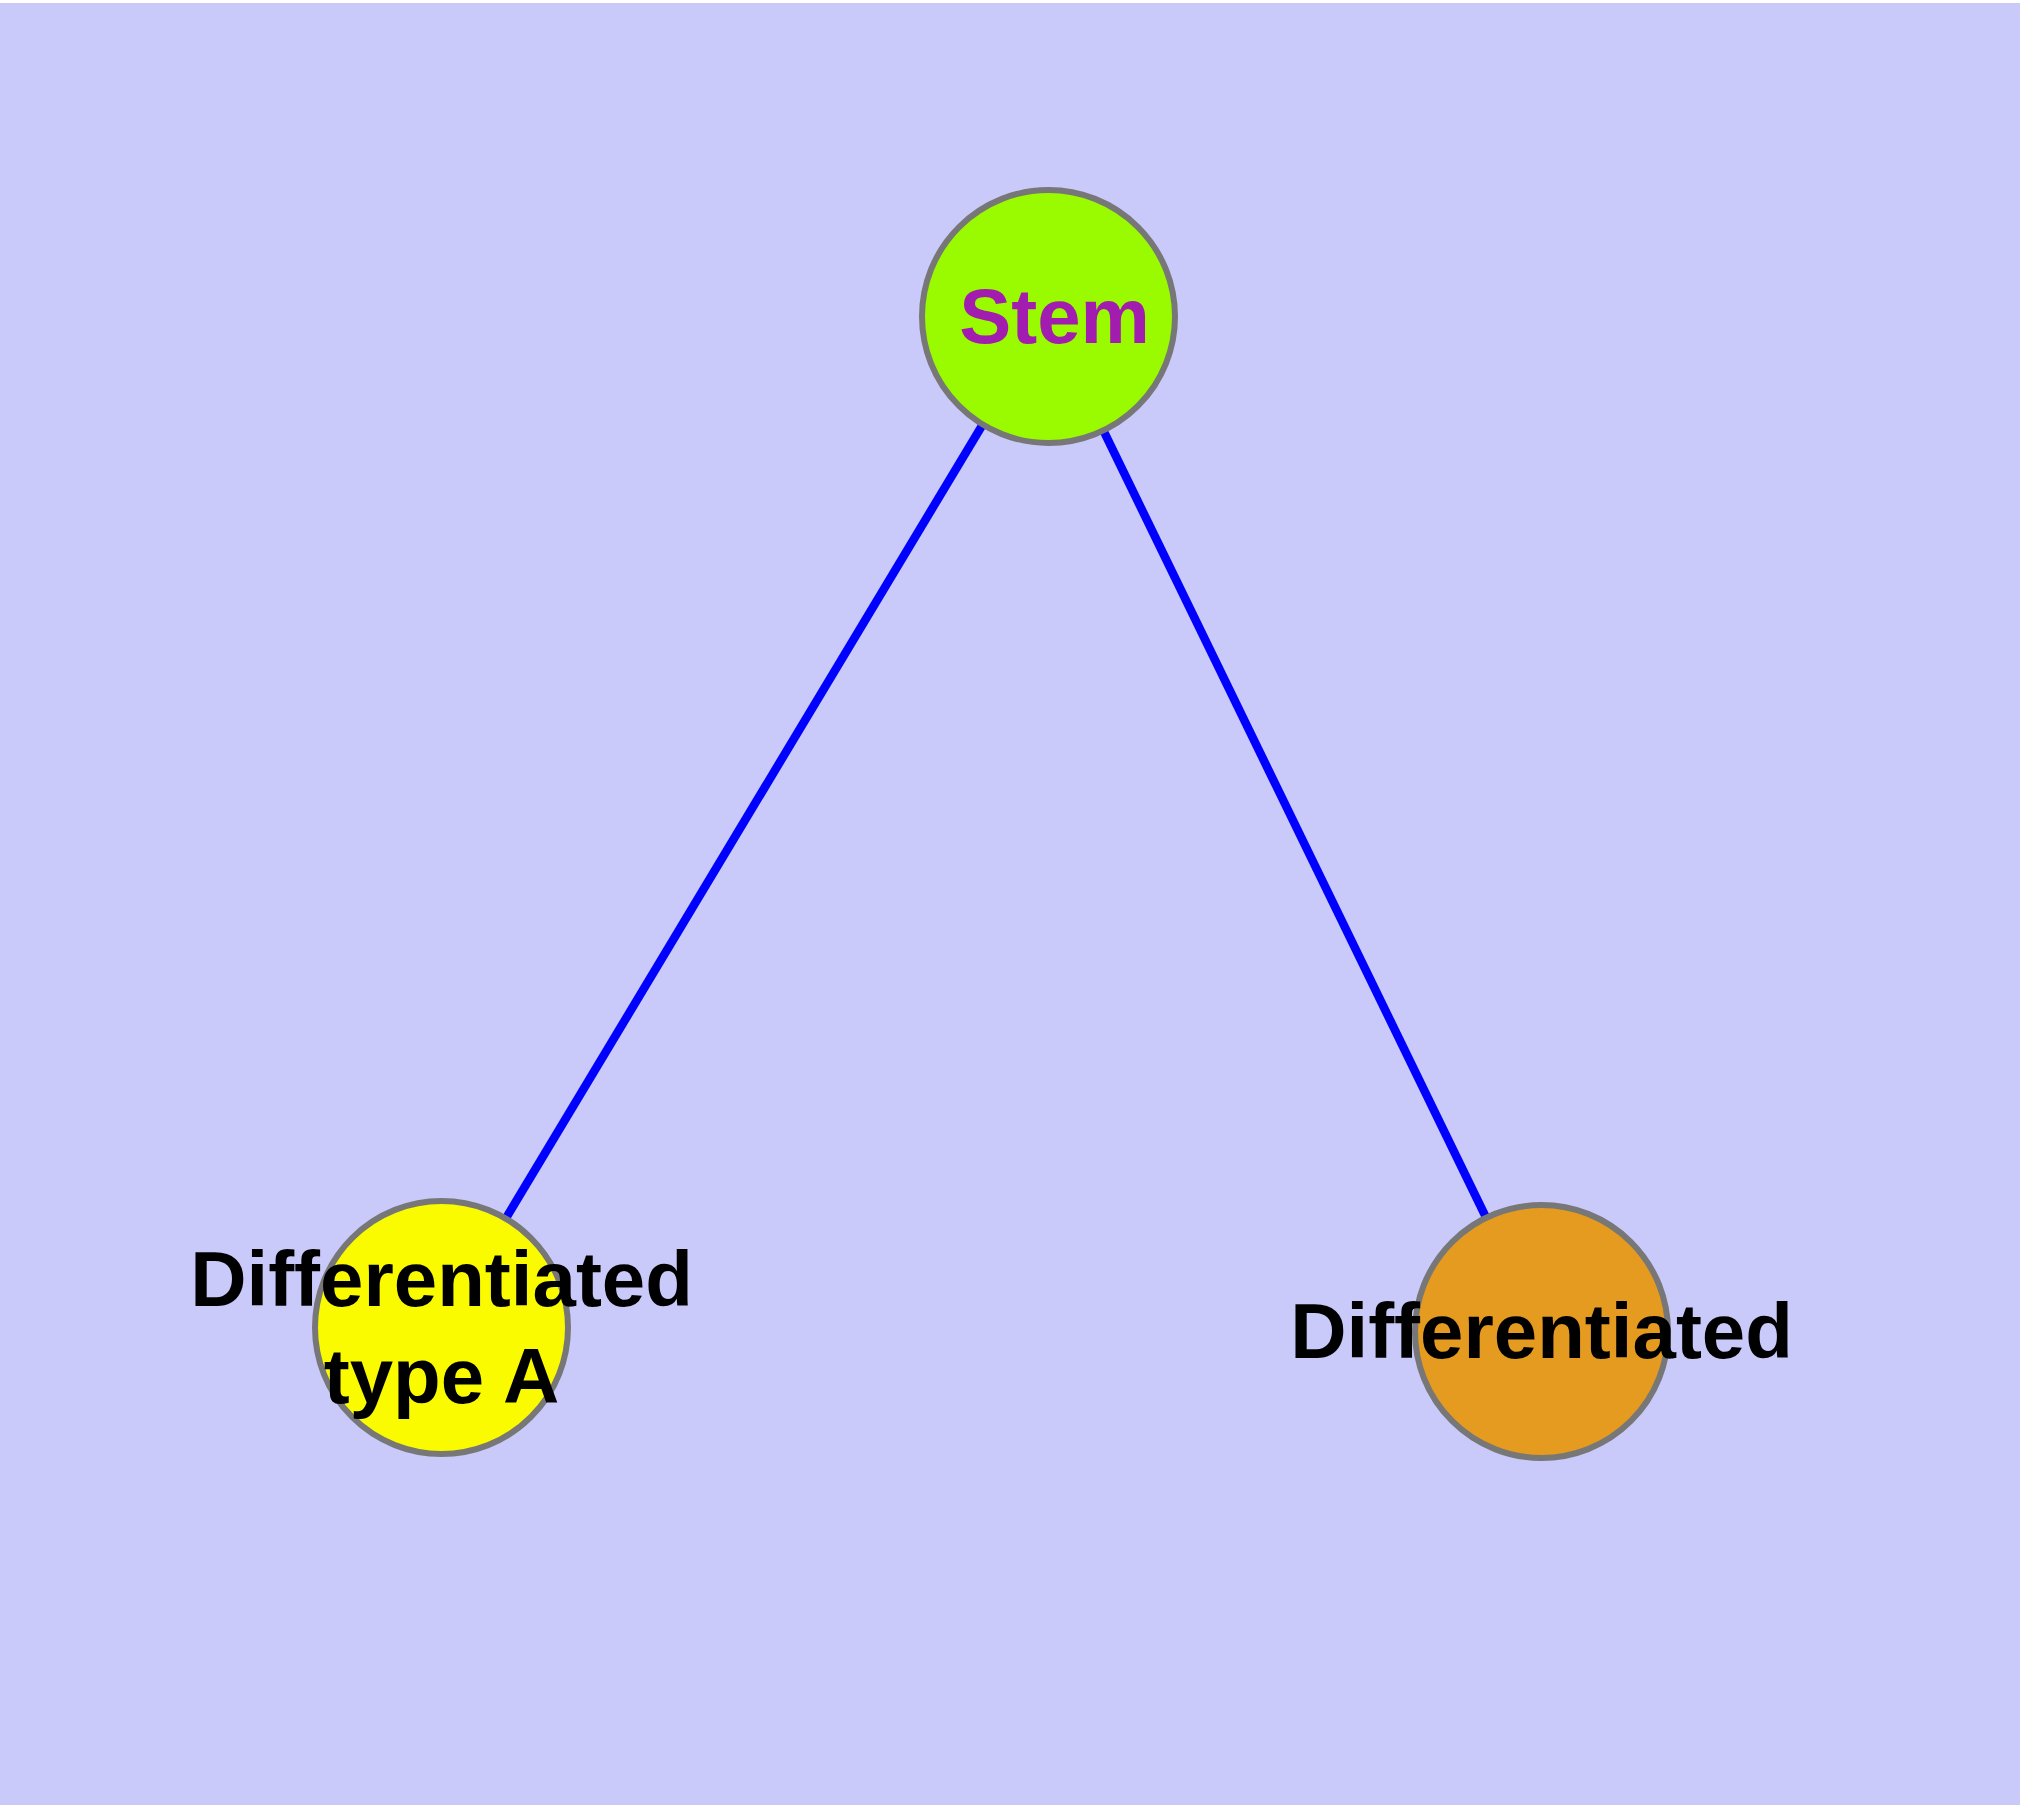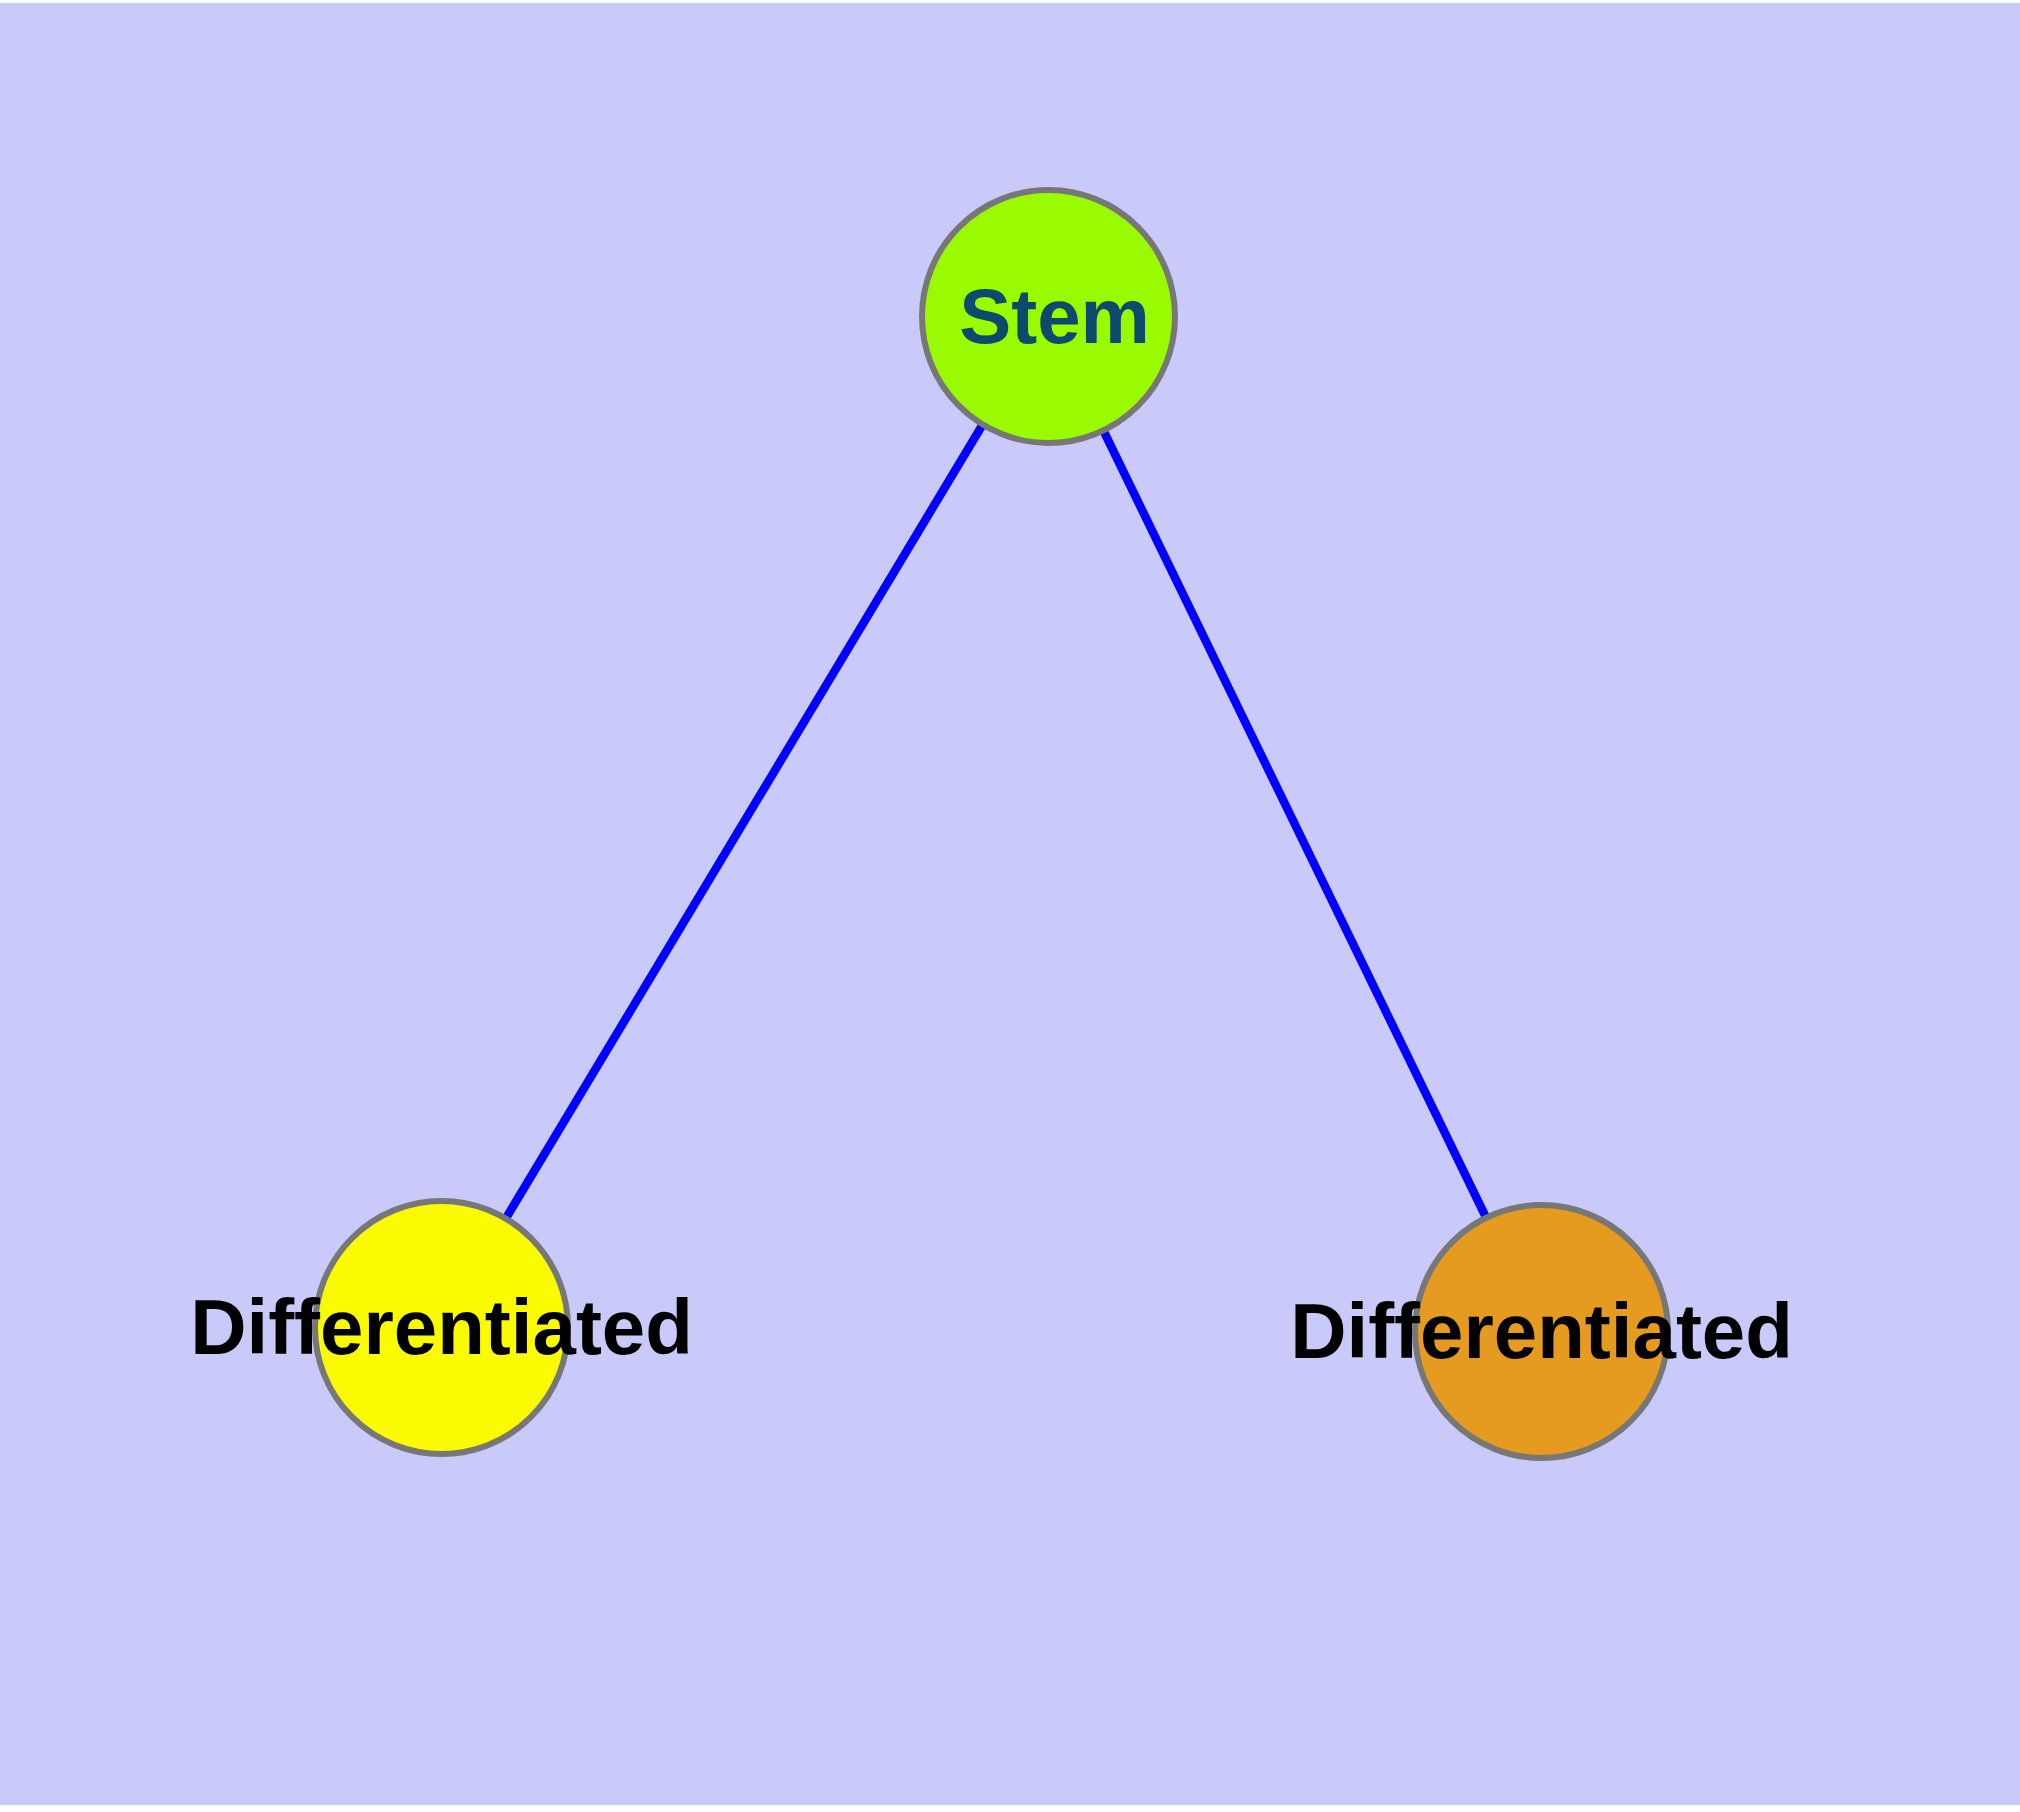--- a/index.html
+++ b/index.html
@@ -65,28 +65,29 @@
 <div class="page">
 
   <div class="canvas" style="background-color: rgb(201, 201, 250);"></div>
 
   <svg class="edge-layer" viewBox="0 0 2384 2138" xmlns="http://www.w3.org/2000/svg">
     <line class="edge" x1="1236" y1="373" x2="520" y2="1565" stroke="#0000FF"></line>
     <line class="edge" x1="1236" y1="373" x2="1818" y2="1570" stroke="#0000FF"></line>
   </svg>
 
   <div class="node node-stem" style="background-color: rgb(154, 250, 0); border-color: rgb(119, 119, 119);">
-    <div class="node-label" style="color: #0c4a6e; margin-left: 12px;">
+    <div class="node-label" style="color: #a21caf; margin-left: 12px;">
       <span class="label-line">Stem</span>
     </div>
   </div>
 
   <div class="node node-type-a" style="background-color: rgb(251, 251, 0); border-color: rgb(119, 119, 119);">
     <div class="node-label" style="color: rgb(0, 0, 0);">
       <span class="label-line">Differentiated</span>
+      <span class="label-line">type A</span>
     </div>
   </div>
 
   <div class="node node-type-b" style="background-color: rgb(229, 154, 32); border-color: rgb(119, 119, 119);">
     <div class="node-label" style="color: rgb(0, 0, 0);">
       <span class="label-line">Differentiated</span>
     </div>
   </div>
 
 </div>

